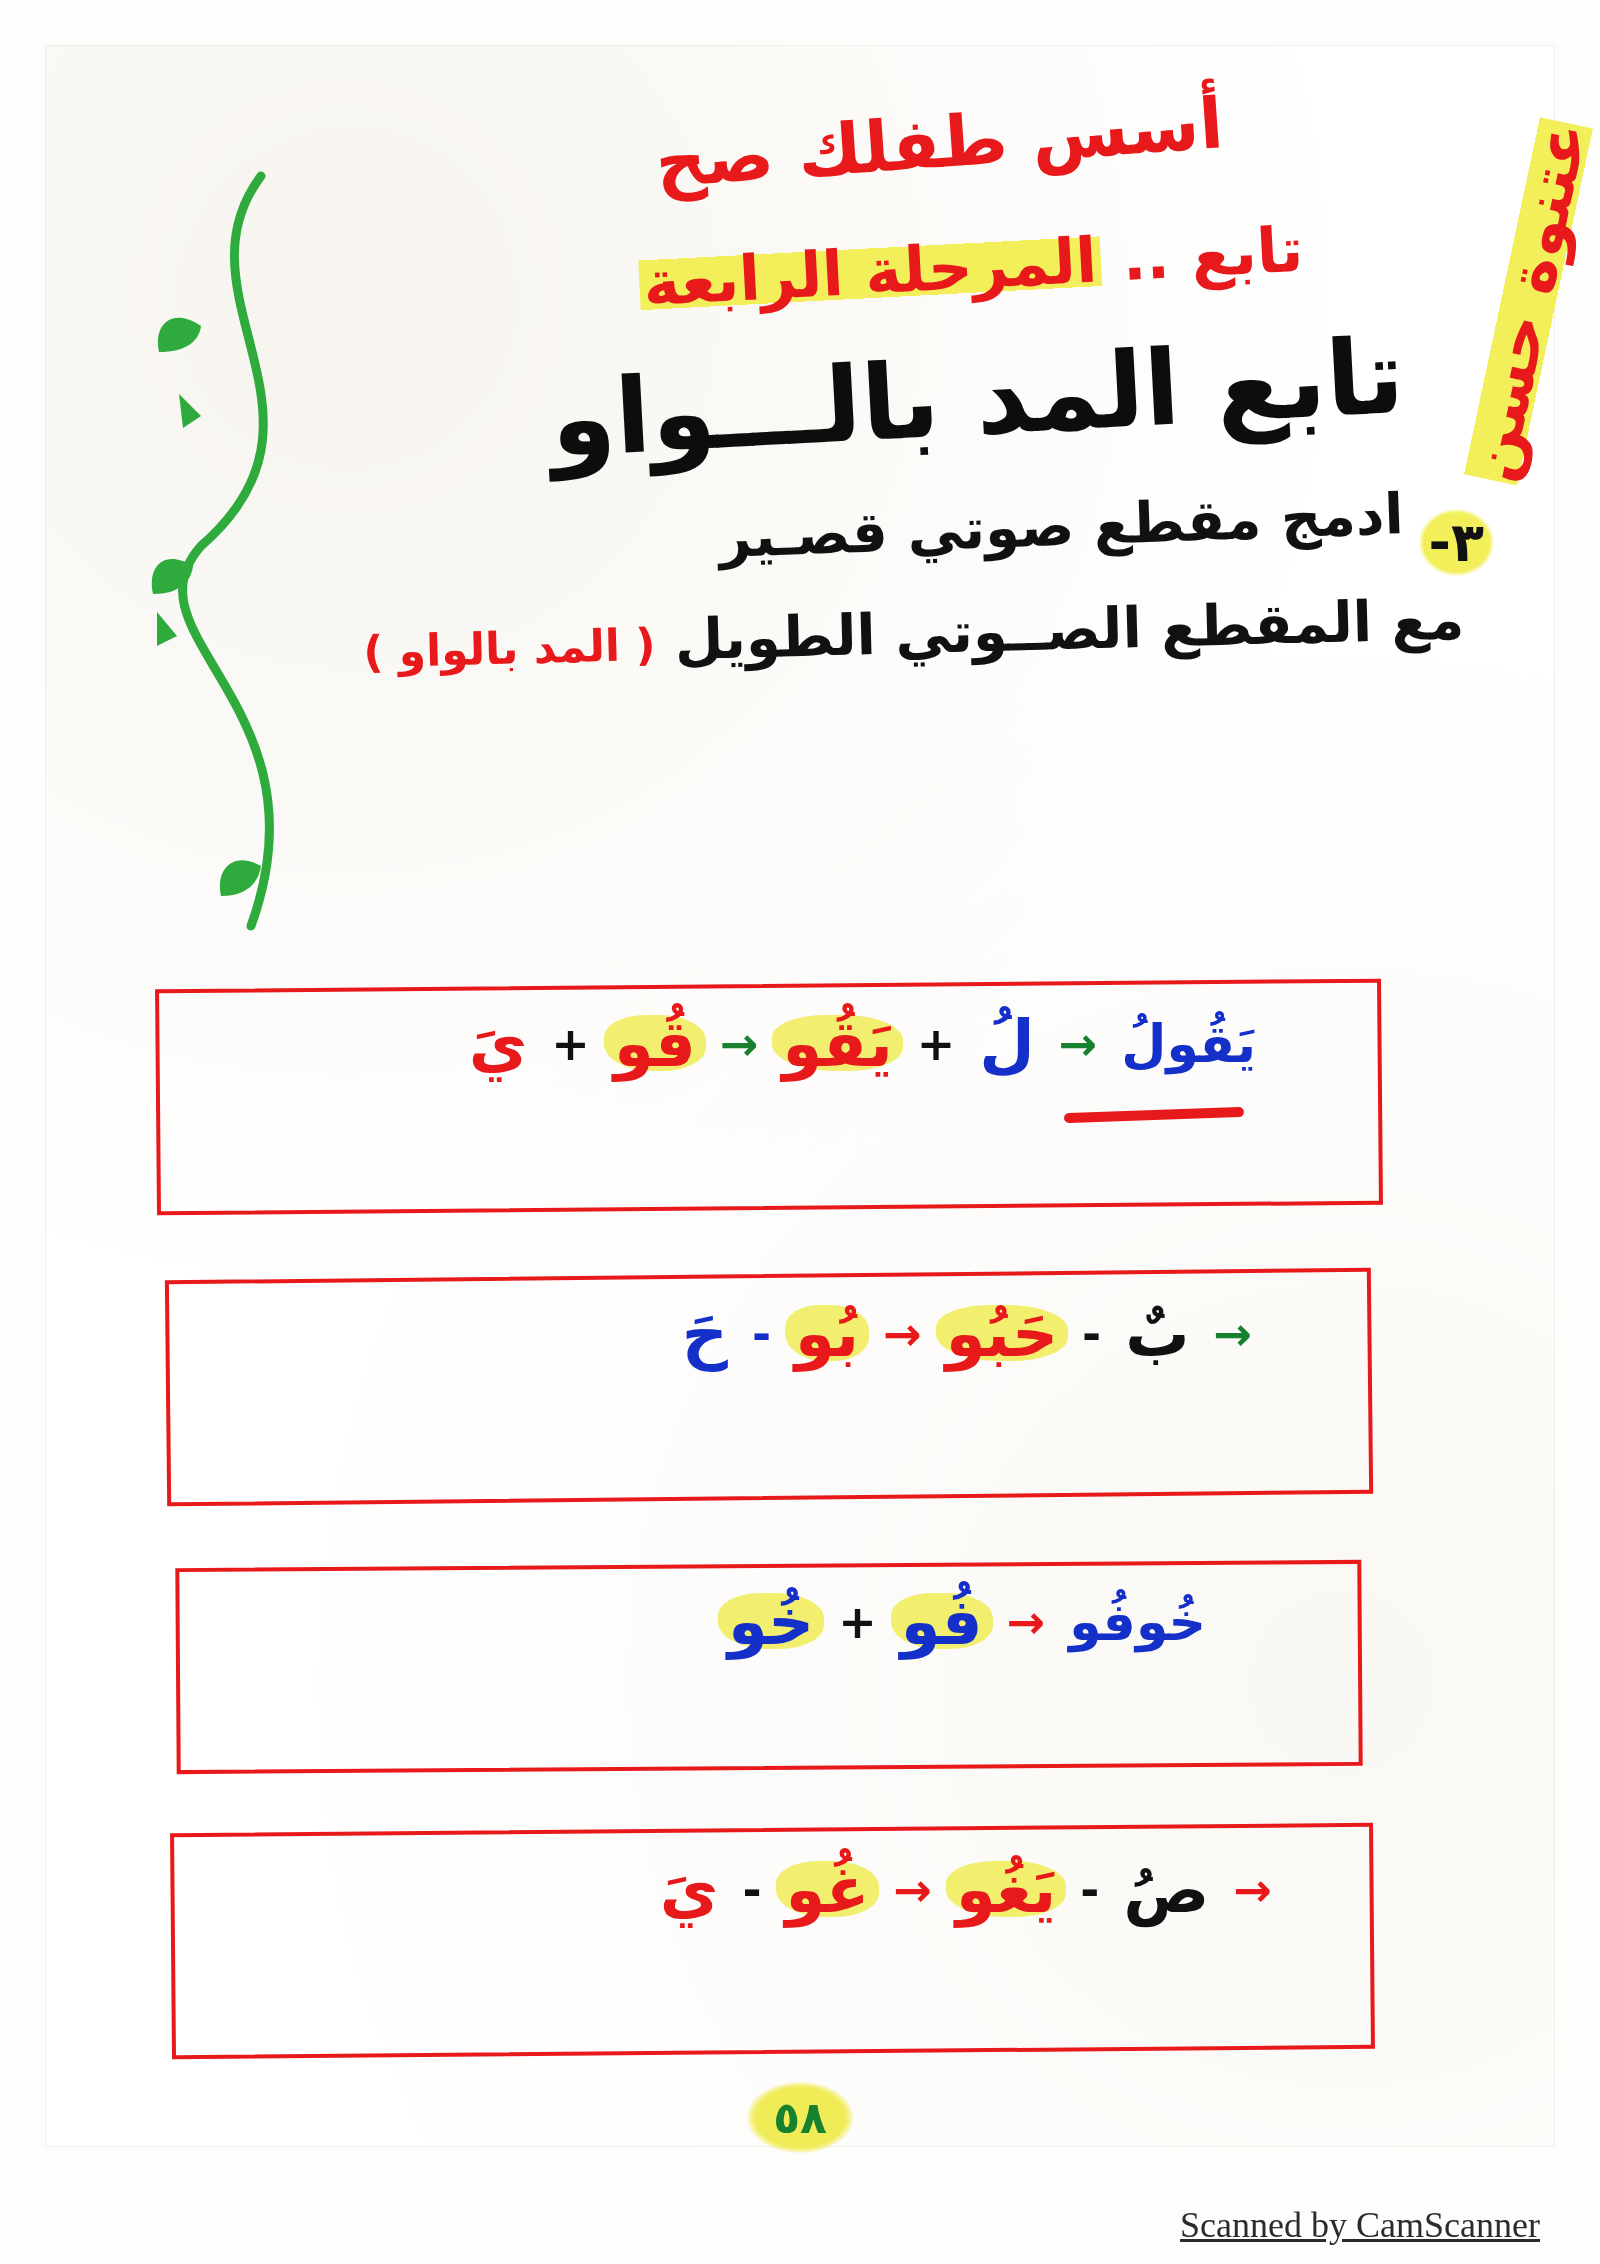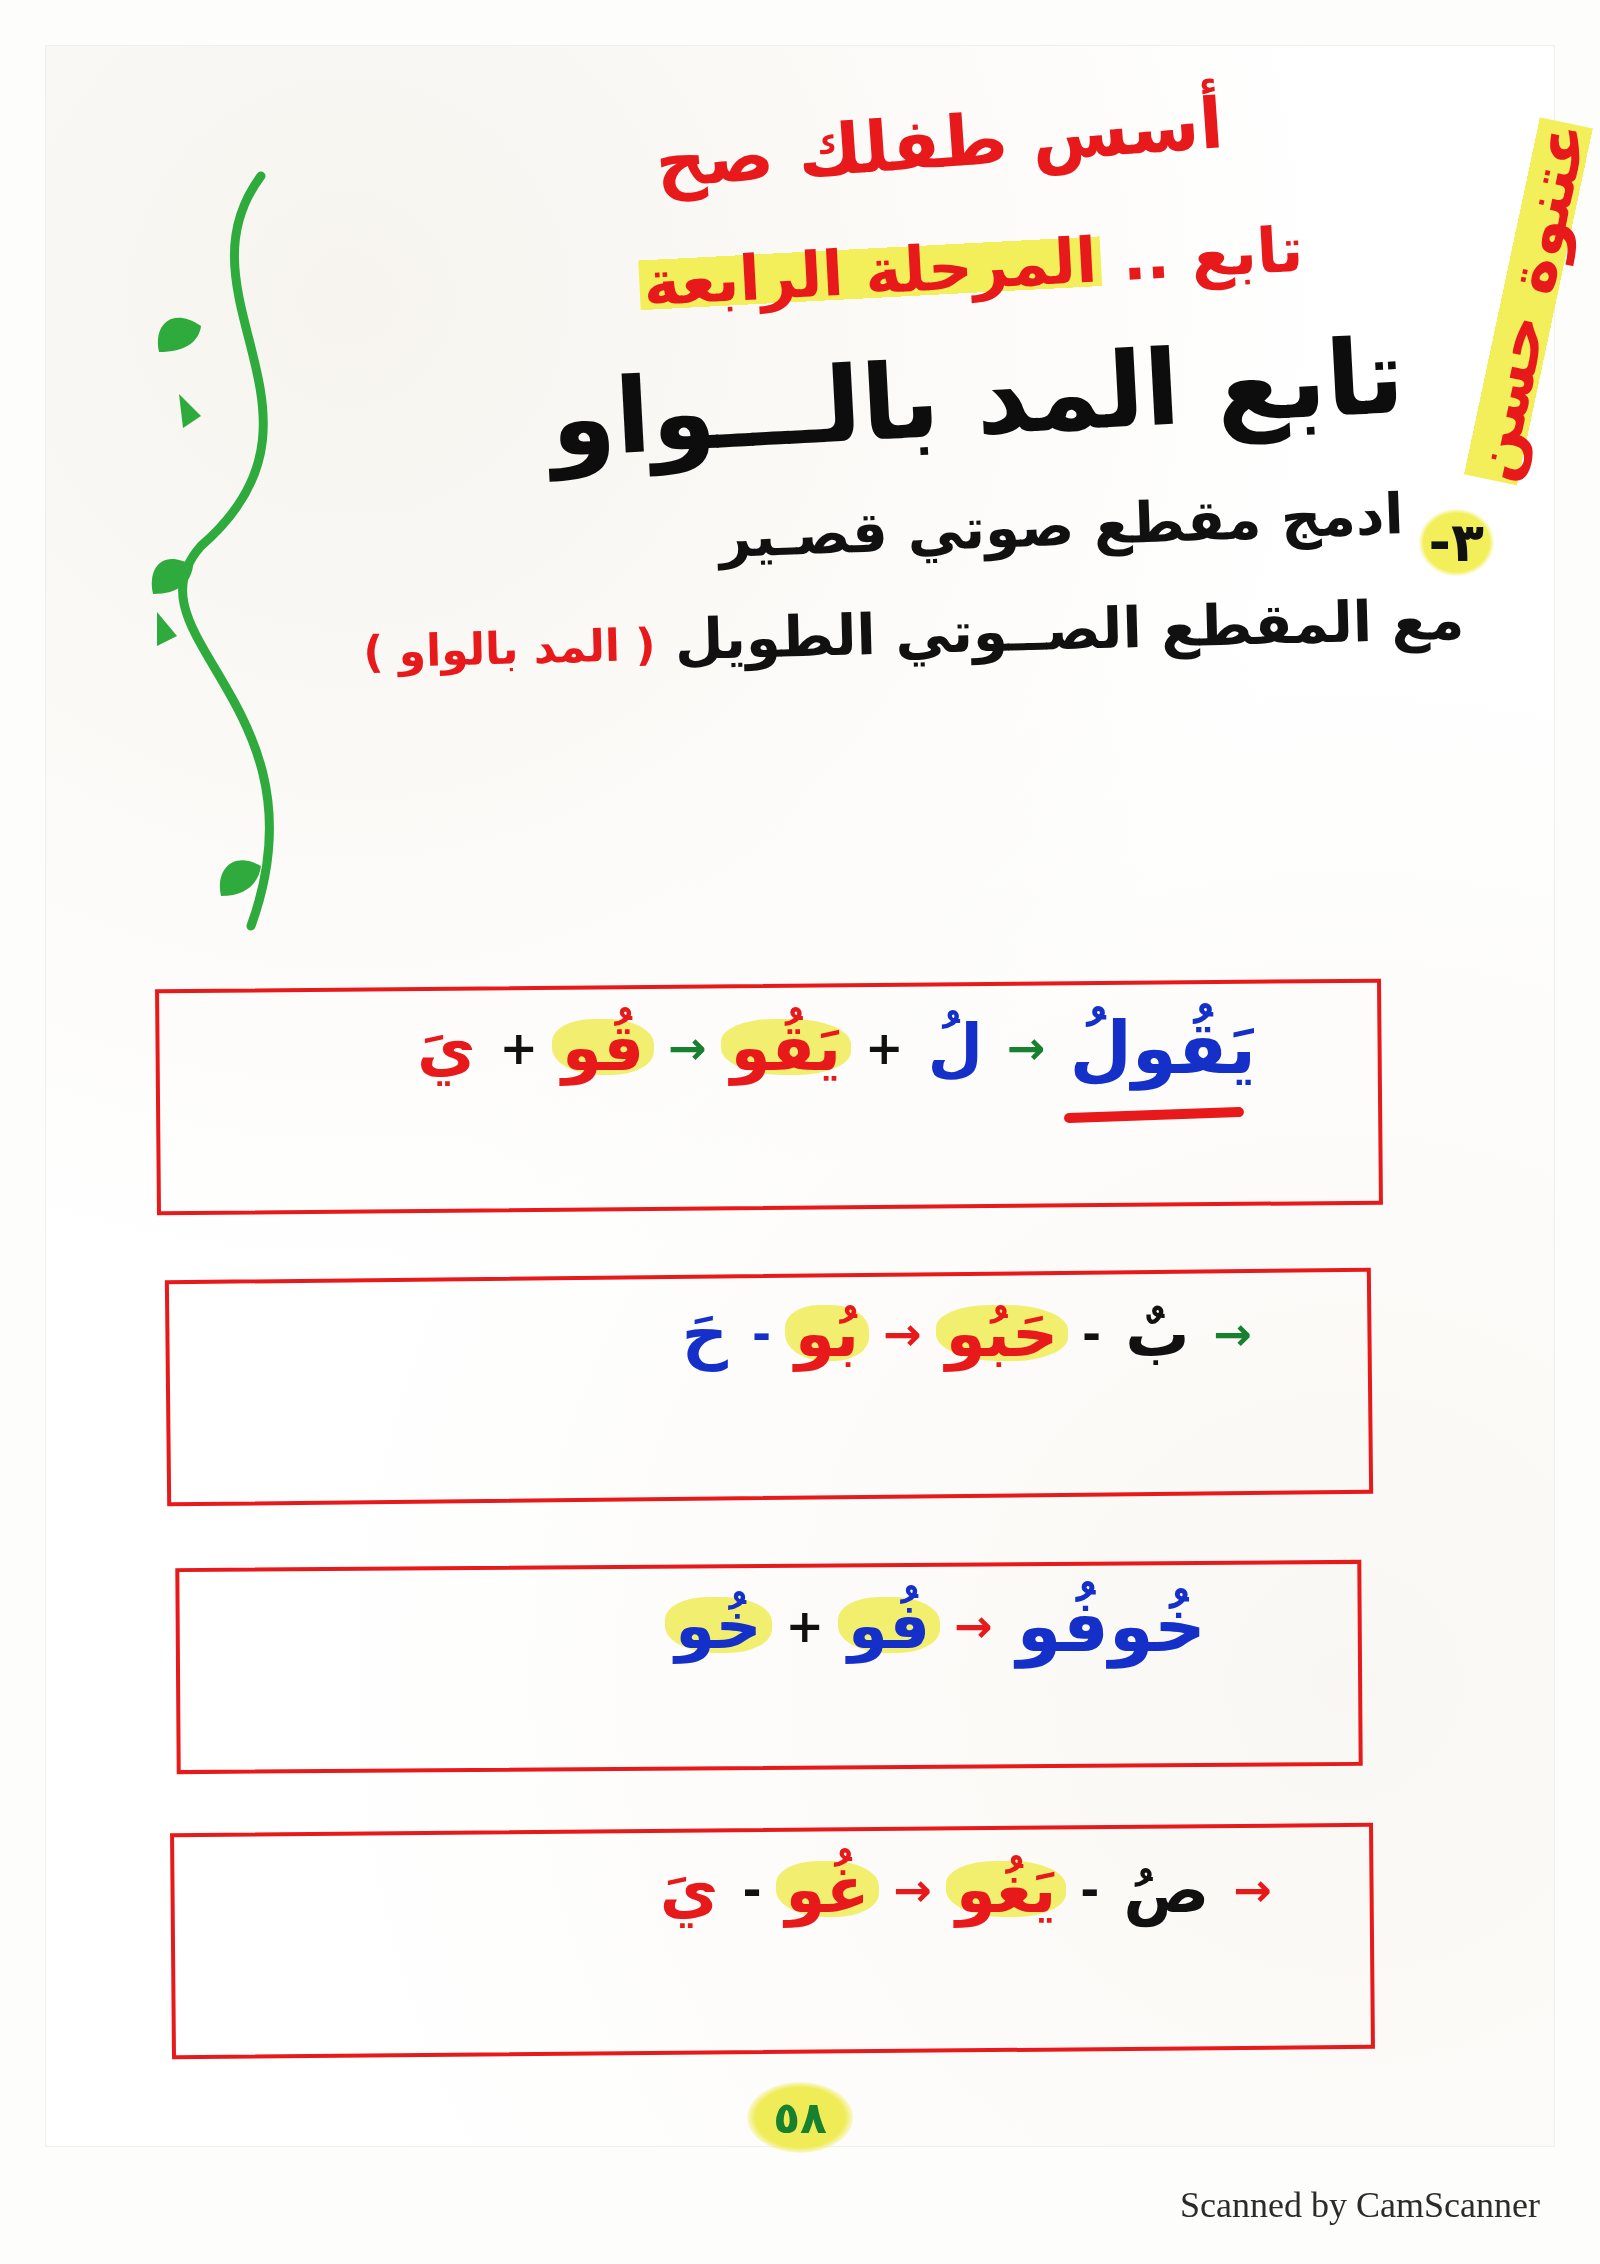--- a/index.html
+++ b/index.html
@@ -180,21 +180,21 @@
   .arrow.red   { color: #e8191b; }
   .arrow.green { color: #18812f; }
   .plus {
     font-size: 46px;
     color: #111;
     padding: 0 2px;
   }
   .dash { font-size: 46px; color: #111; padding: 0 2px; }
   .dash.blue { color: #1430c8; }
 
-  .word-big { font-size: 72px; }
+  .word-big { font-size: 52px; }
 
   
   .underline-red {
     position: absolute;
     top: 1064px;
     right: 310px;
     width: 180px;
     height: 10px;
     background: #e8191b;
     border-radius: 6px;
@@ -226,25 +226,26 @@
   .page-num .hl-y {
     background: radial-gradient(ellipse at center, #f0ec57 60%, rgba(240,236,87,0) 74%);
     padding: 10px 26px;
     border-radius: 50%;
   }
 
   
   .camscanner {
     position: absolute;
     right: 60px;
-    bottom: 38px;
+    bottom: 18px;
     font-family: "Liberation Serif", serif;
     font-size: 36px;
     color: #2b2b2b;
     direction: ltr;
+    text-decoration: underline;
   }
 </style>
 </head>
 <body>
 
 <div class="scan-page">
   <div class="paper">
     <div class="paper-grain"></div>
 
     <svg class="vine" viewBox="0 0 240 780">

